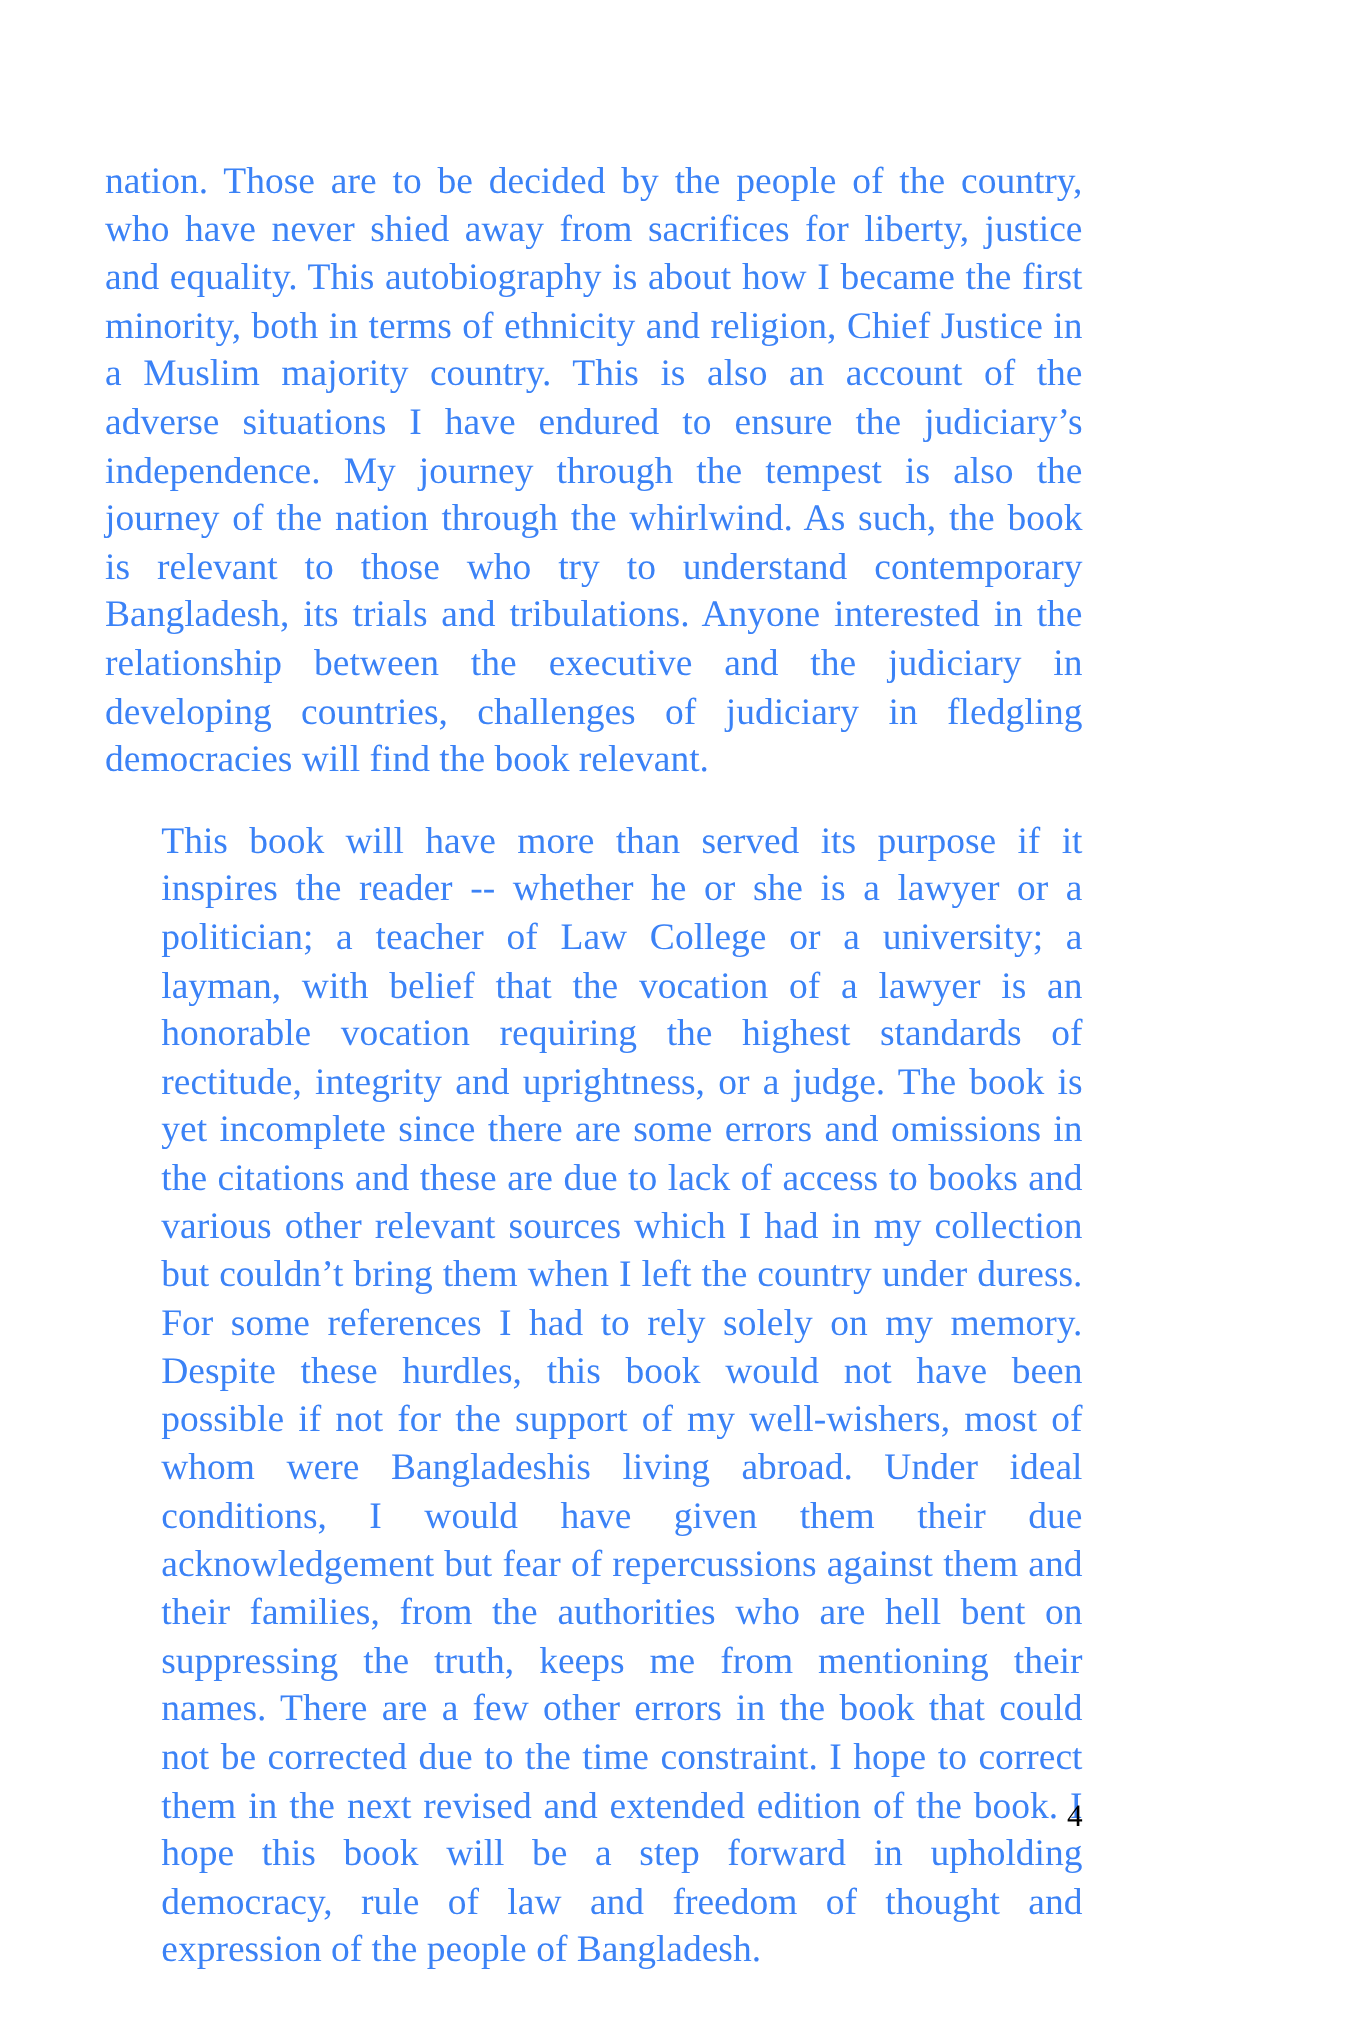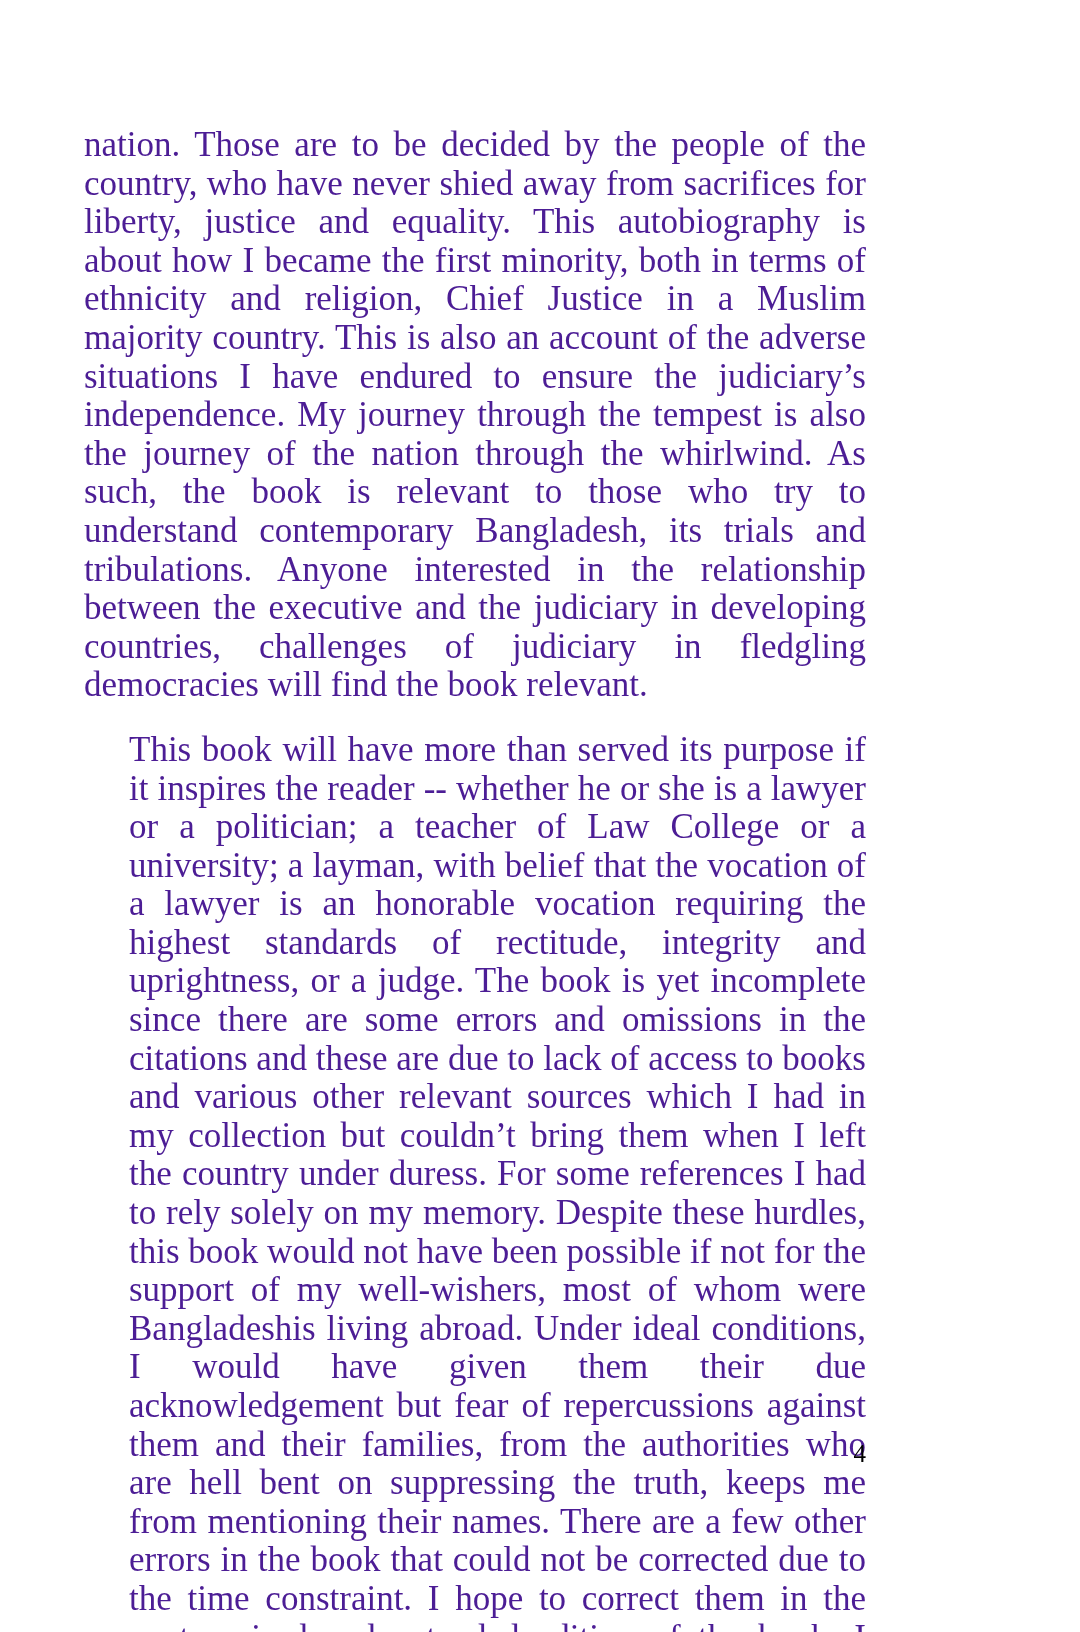--- a/index.html
+++ b/index.html
@@ -16,23 +16,23 @@
     overflow: hidden;
   }
   .content {
     position: absolute;
     left: 84px;
     top: 126px;
     width: 782px;
   }
   .body-paragraph {
     font-family: "Liberation Serif", "DejaVu Serif", serif;
-    font-size: 35px;
+    font-size: 30px;
     line-height: 38.6px;
-    color: #4c1d95;
+    color: #3b82f6;
     text-align: justify;
     text-justify: inter-word;
     margin: 0 0 26px 0;
     hyphens: none;
   }
   .body-paragraph:last-child {
     margin-bottom: 0;
     margin-left: 45px;
   }
   .page-number {

